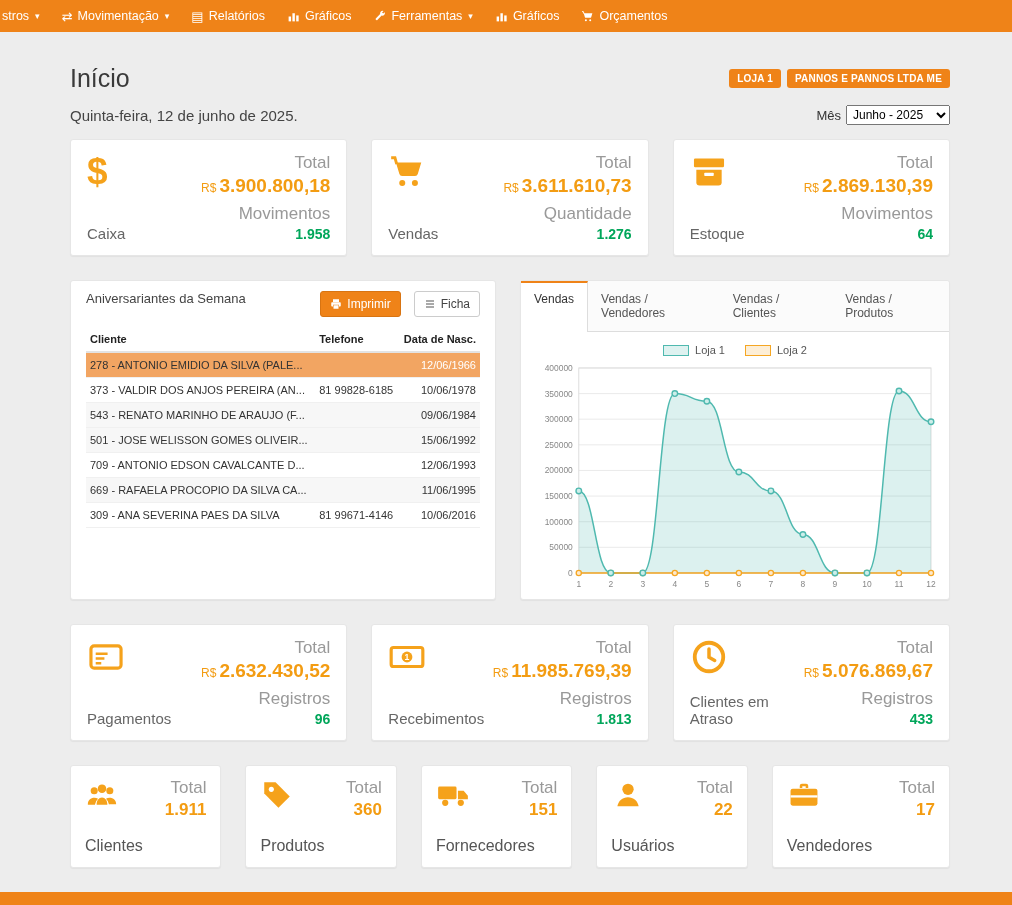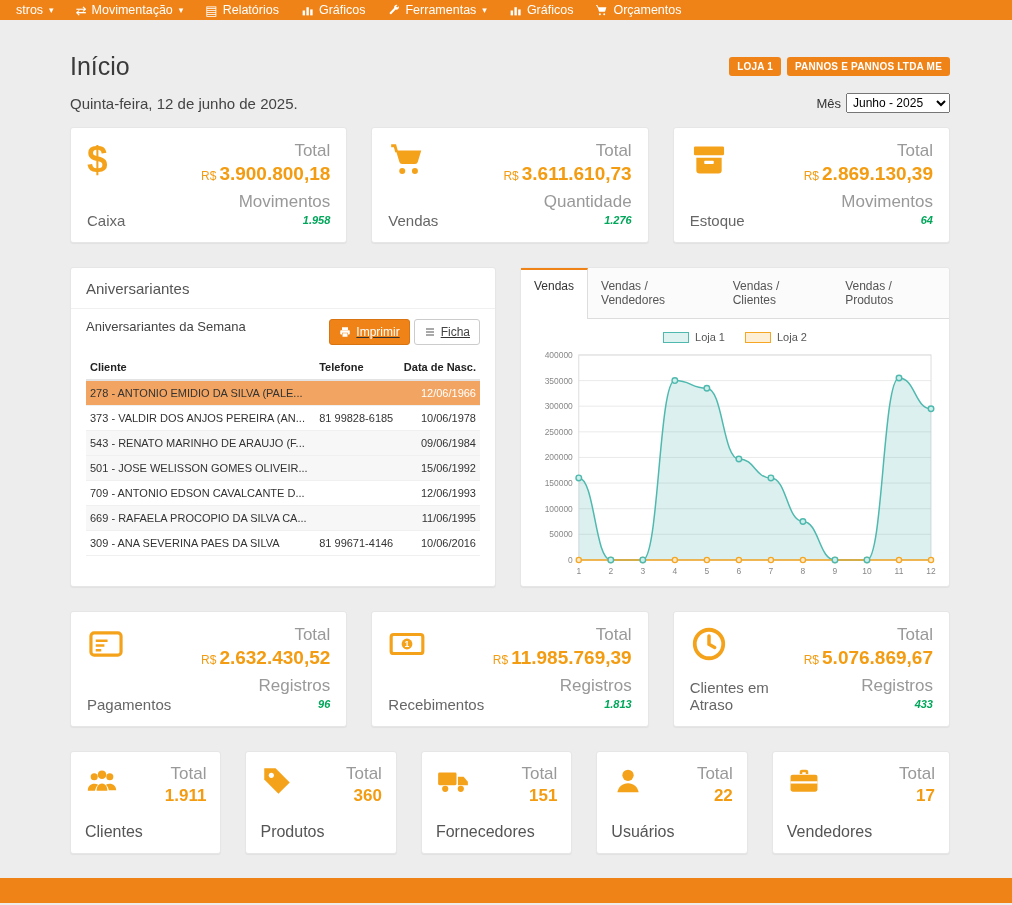--- a/index.html
+++ b/index.html
@@ -4,22 +4,22 @@
 <style>
   * { box-sizing: border-box; margin: 0; padding: 0; }
   html,body { background:#ededed; }
   body {
     width: 1012px; margin: 0 auto;
     font-family: "Liberation Sans", "DejaVu Sans", sans-serif;
     color:#333; font-size: 13px;
   }
   
   .topbar {
-    height: 20px; background:#EF8318; display:flex; align-items:stretch;
-    color:#fff; font-size:12.5px; overflow:hidden;padding-left:14px;
+    height: 32px; background:#EF8318; display:flex; align-items:stretch;
+    color:#fff; font-size:12.5px; overflow:hidden;
   }
   .nav-item { display:flex; align-items:center; gap:5px; padding:0 11px; cursor:pointer; white-space:nowrap; }
   .nav-item:first-child { padding-left:2px; }
   .nav-ico { width:13px; height:13px; display:inline-block; }
   .nav-glyph { font-size:13px; line-height:1; }
   .caret { font-size:9px; margin-left:1px; }
   
   .page { padding: 0 62px 0 70px; margin-top: 16px; }
   .title-row { display:flex; justify-content:space-between; align-items:center; padding-top:16px; }
   .page-title { font-size:25px; font-weight:500; color:#3a3a3a; }
@@ -37,28 +37,28 @@
   .card { background:#fff; border:1px solid #e6e6e6; border-radius:3px; box-shadow:0 1px 1px rgba(0,0,0,.05); }
   .stat-card { flex:1; display:flex; justify-content:space-between; padding:13px 16px; min-height:116px; }
   .stat-left { display:flex; flex-direction:column; justify-content:space-between; }
   .stat-icon { width:38px; height:38px; display:inline-block; }
   .dollar-glyph { font-size:37px; font-weight:bold; color:#F5A21B; line-height:1; }
   .stat-label { font-size:15px; color:#666; margin-top:8px; }
   .stat-right { text-align:right; display:flex; flex-direction:column; }
   .muted { font-size:17px; color:#999; }
   .amount { color:#F39C12; font-size:19px; font-weight:bold; margin:2px 0 7px; white-space:nowrap; }
   .amount .cur { font-size:12px; font-weight:normal; margin-right:3px; }
-  .count { color:#00A65A; font-size:11px; font-weight:bold; margin-top:2px;font-style:italic; }
+  .count { color:#00A65A; font-size:14px; font-weight:bold; margin-top:2px; }
   
   .mid-row { align-items:stretch; }
   .bday-card { flex:0 0 426px; display:flex; flex-direction:column; }
   .card-title { padding:12px 15px 11px; font-size:15px; color:#555; border-bottom:1px solid #f0f0f0; }
   .sub-row { display:flex; justify-content:space-between; padding:10px 15px 8px; }
   .sub-title { font-size:13px; color:#444; }
-  .btn-group { display:flex; gap:4px;text-decoration:underline; }
+  .btn-group { display:flex; gap:13px; }
   .btn { display:inline-flex; align-items:center; gap:5px; font-size:12px; padding:5px 9px;
          border-radius:3px; cursor:pointer; border:1px solid #ccc; background:#fff; color:#444;
          font-family:inherit; }
   .btn-orange { background:#EF8318; border-color:#d87412; color:#fff; }
   .btn-ico { width:12px; height:12px; display:inline-block; }
   table.bday { width:calc(100% - 30px); margin:2px 15px 14px; border-collapse:collapse; font-size:11px; }
   table.bday th { text-align:left; padding:6px 4px; border-bottom:2px solid #e3e3e3; font-size:11px; color:#222; }
   table.bday th.col-date, table.bday td.col-date { text-align:right; }
   table.bday td { padding:6px 4px; border-bottom:1px solid #f0f0f0; color:#333; }
   table.bday td.client { font-weight:normal; max-width:250px; overflow:hidden; white-space:nowrap; }
@@ -214,21 +214,20 @@
         <span class="amount"><span class="cur">R$</span><span>2.869.130,39</span></span>
         <span class="muted">Movimentos</span>
         <span class="count">64</span>
       </div>
     </div>
   </div>
 
   <div class="row mid-row">
 
     <div class="card bday-card">
-      <div class="card-title">Aniversariantes</div>
       <div class="sub-row">
         <span class="sub-title">Aniversariantes da Semana</span>
         <span class="btn-group">
           <button class="btn btn-orange">
             <span class="btn-ico">
               <svg viewBox="0 0 24 24" width="12" height="12">
                   <path fill="#fff" d="M6 2.5h12V8H6z"></path>
                   <rect x="2.5" y="8.5" width="19" height="8.5" rx="1.5" fill="#fff"></rect>
                   <rect x="6" y="13.5" width="12" height="8" fill="#EF8318"></rect>
                   <rect x="7" y="14.5" width="10" height="7" fill="#fff"></rect>

